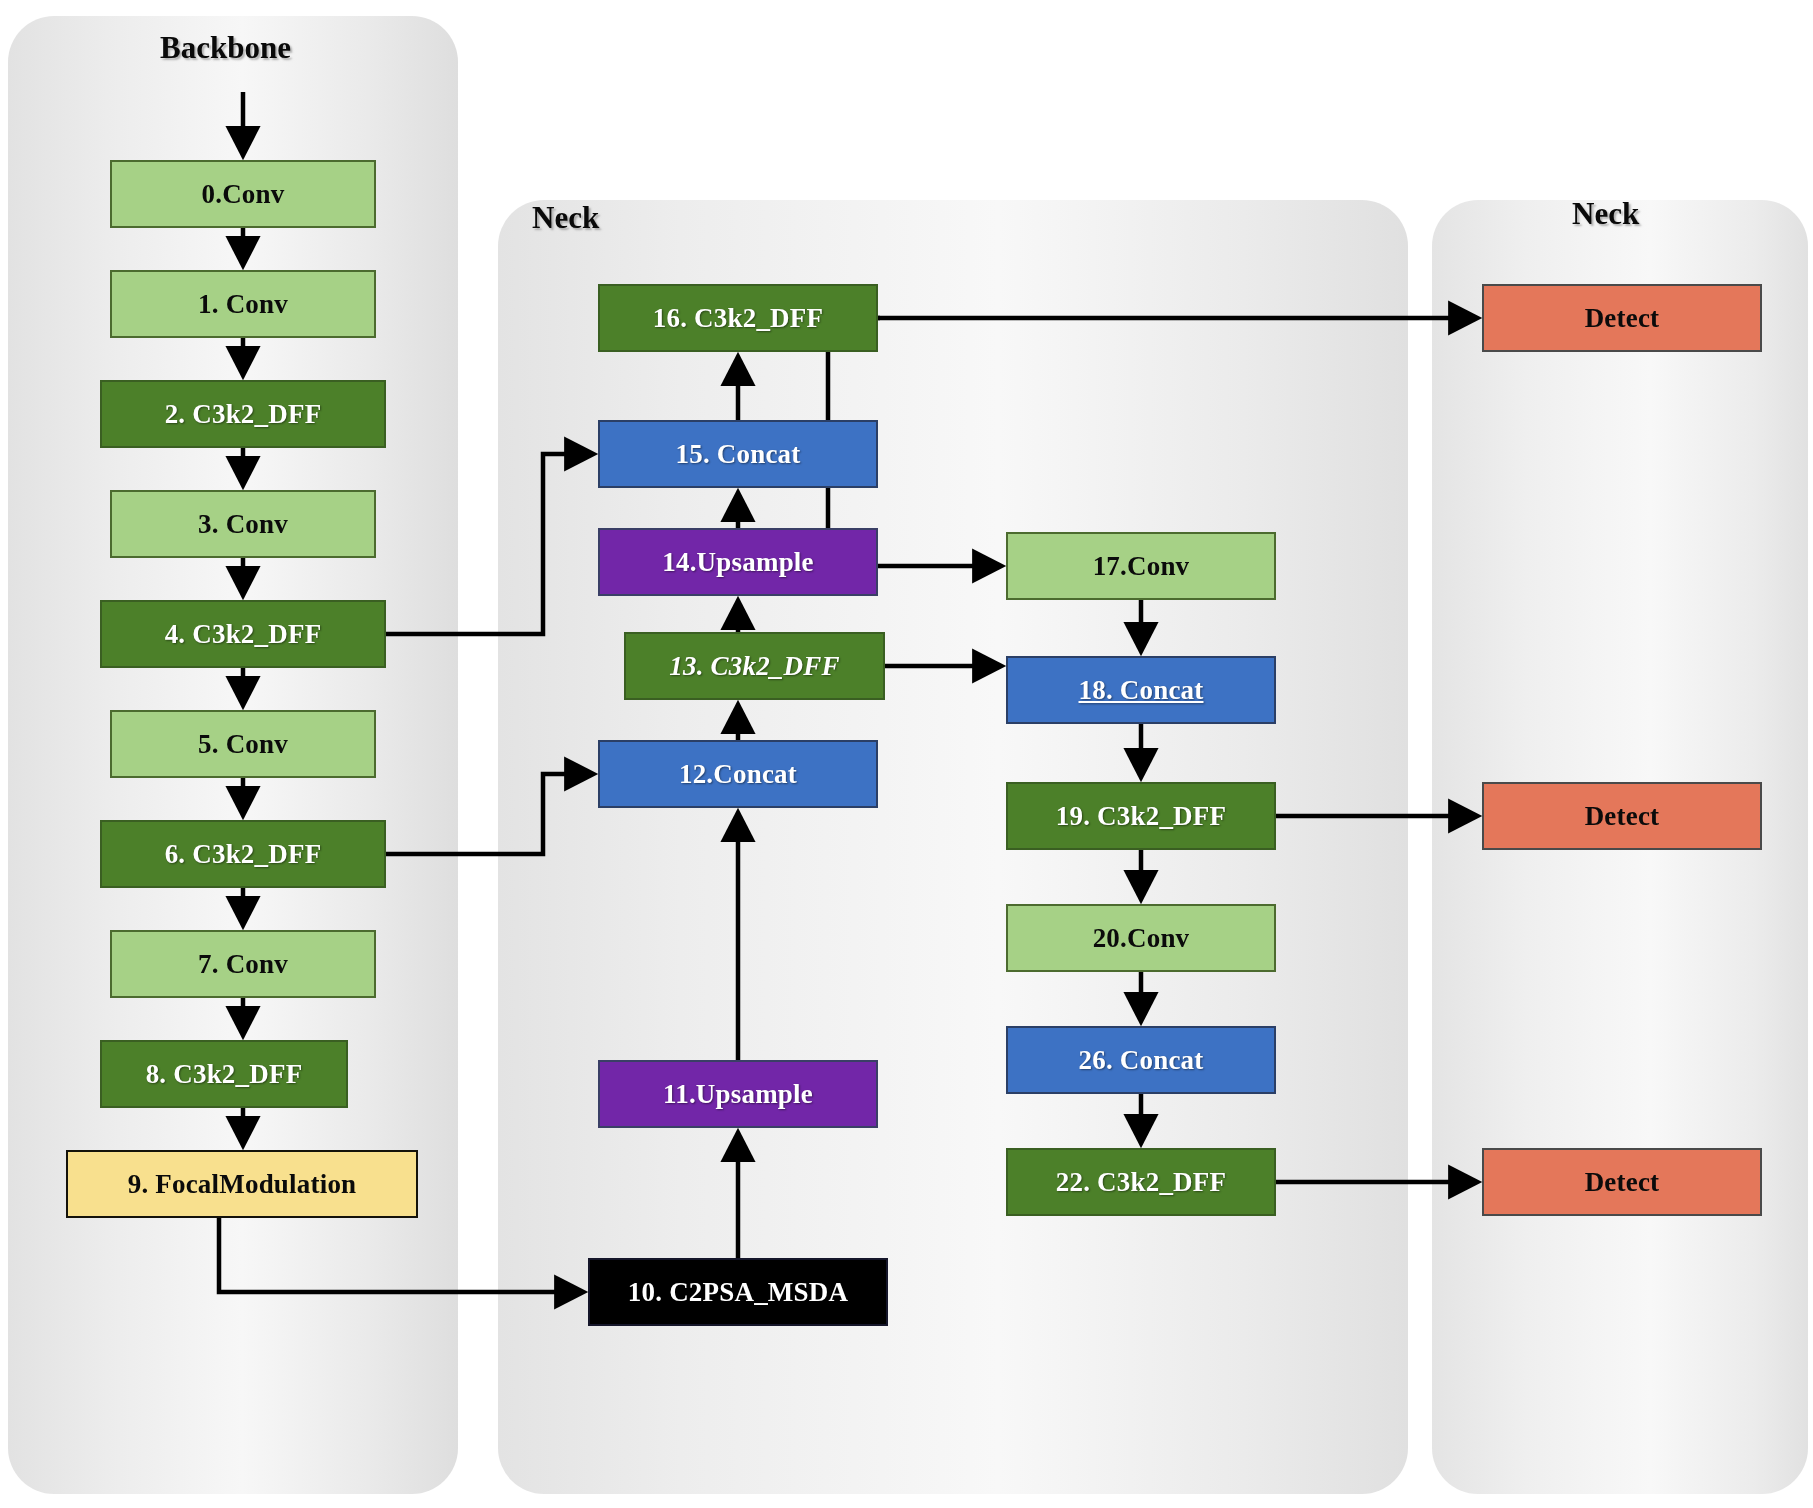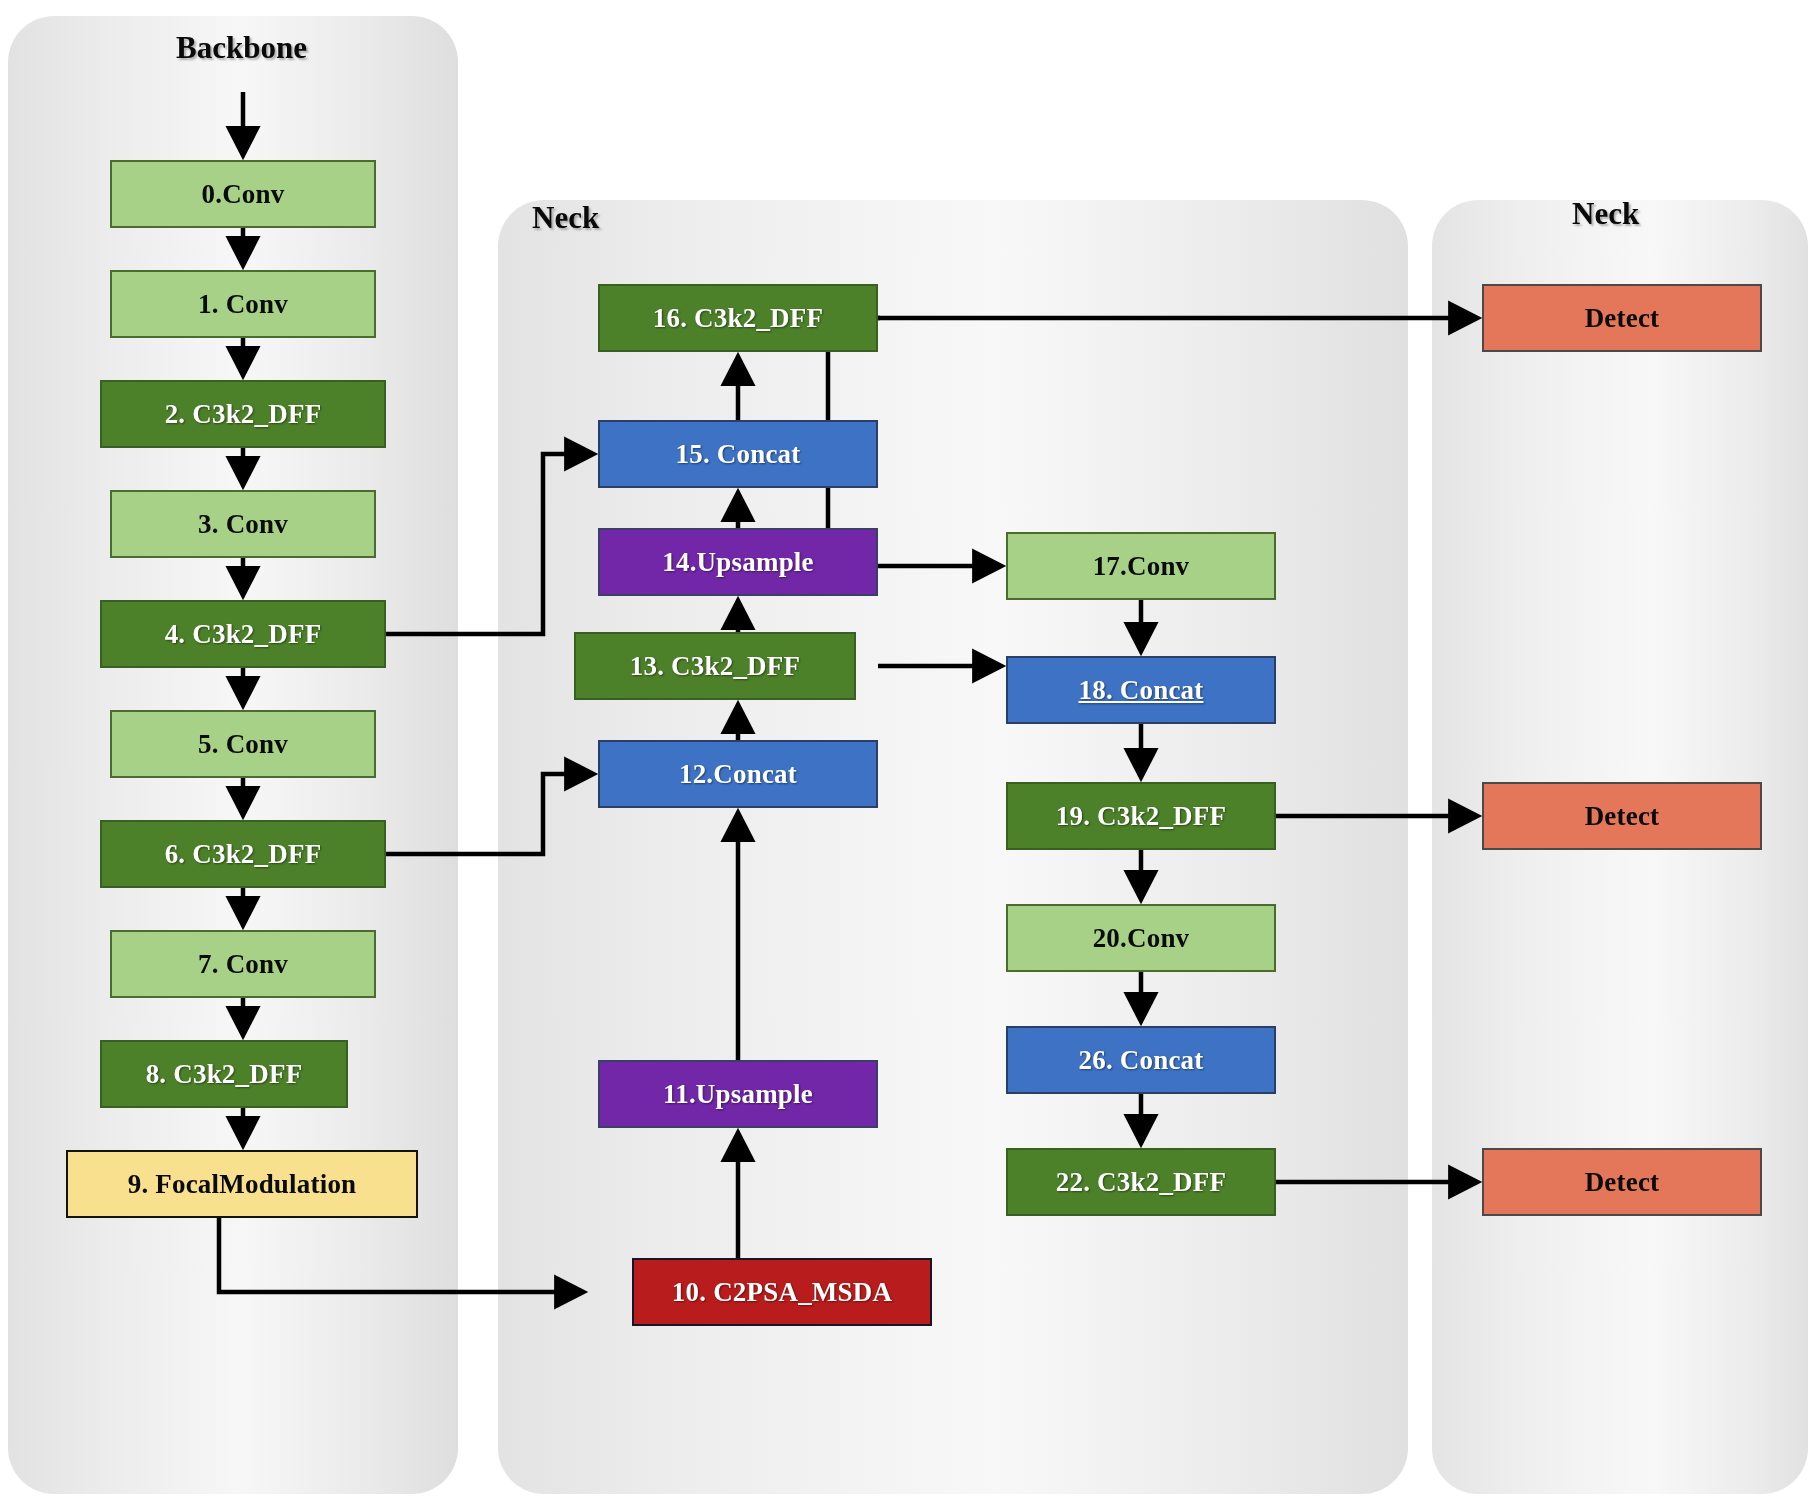--- a/index.html
+++ b/index.html
@@ -32,37 +32,37 @@
     white-space:nowrap;z-index:6;
   }
   .t-convlight{background:#a6d186;border:2px solid #4c6b2f;color:#0b0b0b;}
   .t-c3k2{background:#4c8029;border:2px solid #3a5f22;color:#ffffff;
           text-shadow:1px 1px 2px rgba(0,0,0,.45);}
   .t-concat{background:#3d72c4;border:2px solid #2b3f66;color:#ffffff;
             text-shadow:1px 1px 2px rgba(0,0,0,.45);}
   .t-upsample{background:#7226a8;border:2px solid #3a3f66;color:#ffffff;
               text-shadow:1px 1px 2px rgba(0,0,0,.45);}
   .t-focal{background:#f8e08e;border:2px solid #14120a;color:#0b0b0b;}
-  .t-psa{background:#b91c1c;border:2px solid #15162a;color:#ffffff;
-         text-shadow:1px 1px 2px rgba(0,0,0,.45);margin-left:44px;}
+  .t-psa{background:#000000;border:2px solid #15162a;color:#ffffff;
+         text-shadow:1px 1px 2px rgba(0,0,0,.45);}
   .t-detect{background:#e4775a;border:2px solid #4a4a4a;color:#0b0b0b;}
 
   
   #edges{position:absolute;left:0;top:0;width:1813px;height:1508px;z-index:4;}
 </style>
 </head>
 <body>
 
 <div id="stage">
 
   <div class="panel backbone"></div>
   <div class="panel neck"></div>
   <div class="panel head"></div>
 
-  <div class="panel-title" style="left:160px;top:30px;margin-left:16px;">Backbone</div>
+  <div class="panel-title" style="left:160px;top:30px;">Backbone</div>
   <div class="panel-title" style="left:532px;top:200px;">Neck</div>
   <div class="panel-title" style="left:1572px;top:196px;">Neck</div>
 
   <svg id="edges" viewBox="0 0 1813 1508">
     <defs>
       <marker id="ah" markerWidth="9" markerHeight="9" refX="6.2" refY="4.5" orient="auto" markerUnits="strokeWidth">
         <path d="M0,0.6 L7.6,4.5 L0,8.4 Z" fill="#000"></path>
       </marker>
     </defs>
     <g stroke="#000" stroke-width="4.5" fill="none" marker-end="url(#ah)">
@@ -116,21 +116,21 @@
   <div class="node t-c3k2" style="left:100px;top:600px;width:286px;height:68px;">4. C3k2_DFF</div>
   <div class="node t-convlight" style="left:110px;top:710px;width:266px;height:68px;">5. Conv</div>
   <div class="node t-c3k2" style="left:100px;top:820px;width:286px;height:68px;">6. C3k2_DFF</div>
   <div class="node t-convlight" style="left:110px;top:930px;width:266px;height:68px;">7. Conv</div>
   <div class="node t-c3k2" style="left:100px;top:1040px;width:248px;height:68px;">8. C3k2_DFF</div>
   <div class="node t-focal" style="left:66px;top:1150px;width:352px;height:68px;">9. FocalModulation</div>
 
   <div class="node t-psa" style="left:588px;top:1258px;width:300px;height:68px;">10. C2PSA_MSDA</div>
   <div class="node t-upsample" style="left:598px;top:1060px;width:280px;height:68px;">11.Upsample</div>
   <div class="node t-concat" style="left:598px;top:740px;width:280px;height:68px;">12.Concat</div>
-  <div class="node t-c3k2" style="left:574px;top:632px;width:282px;height:68px;">13. C3k2_DFF</div>
+  <div class="node t-c3k2" style="left:624px;top:632px;width:261px;height:68px;font-style:italic;">13. C3k2_DFF</div>
   <div class="node t-upsample" style="left:598px;top:528px;width:280px;height:68px;">14.Upsample</div>
   <div class="node t-concat" style="left:598px;top:420px;width:280px;height:68px;">15. Concat</div>
   <div class="node t-c3k2" style="left:598px;top:284px;width:280px;height:68px;">16. C3k2_DFF</div>
 
   <div class="node t-convlight" style="left:1006px;top:532px;width:270px;height:68px;">17.Conv</div>
   <div class="node t-concat" style="left:1006px;top:656px;width:270px;height:68px;text-decoration:underline;">18. Concat</div>
   <div class="node t-c3k2" style="left:1006px;top:782px;width:270px;height:68px;font-family:Liberation Serif, serif;">19. C3k2_DFF</div>
   <div class="node t-convlight" style="left:1006px;top:904px;width:270px;height:68px;">20.Conv</div>
   <div class="node t-concat" style="left:1006px;top:1026px;width:270px;height:68px;">26. Concat</div>
   <div class="node t-c3k2" style="left:1006px;top:1148px;width:270px;height:68px;">22. C3k2_DFF</div>

